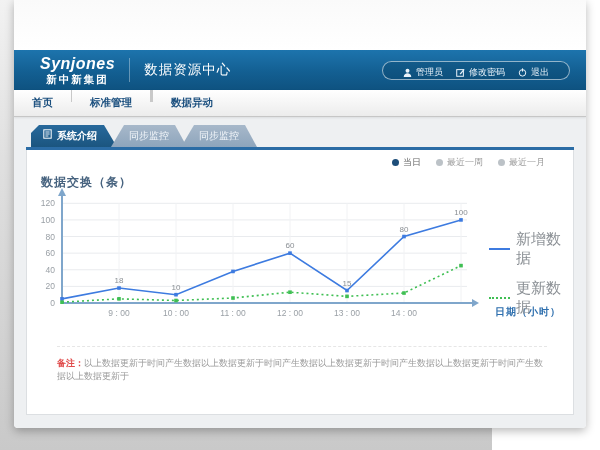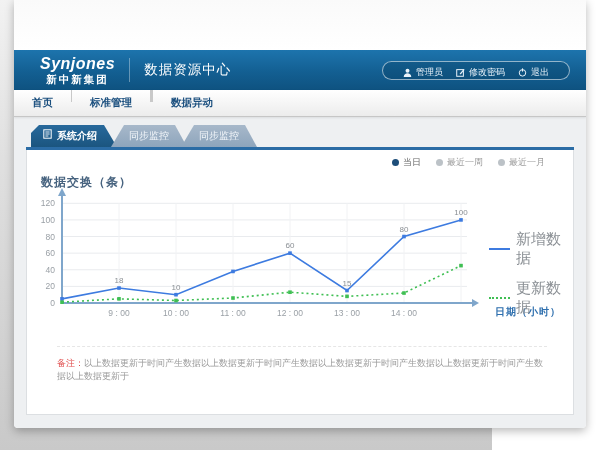--- a/index.html
+++ b/index.html
@@ -70,21 +70,21 @@
     flex-direction:column; gap:11px; }
   .legend-row { display:flex; align-items:center; gap:6px; font-size:15px;
     color:#8a8f94; cursor:pointer; }
   .swatch { width:22px; height:0; border-top-width:2px; }
   .swatch.solid { border-top-style:solid; }
   .swatch.dotted { border-top-style:dotted; }
 
   .note { position:absolute; left:30px; right:26px; top:196px;
     border-top:1px dashed #e6e6e6; padding-top:10px;
     font-size:9px; line-height:1.4; color:#9a9a9a; }
-  .note-label { color:#e04b4b; font-weight:normal; }
+  .note-label { color:#e04b4b; font-weight:bold; }
 </style>
 </head>
 <body>
 
 <div class="stage">
   <div class="window">
     <div class="window-top"></div>
 
     <header class="app-header">
       <div class="brand">

